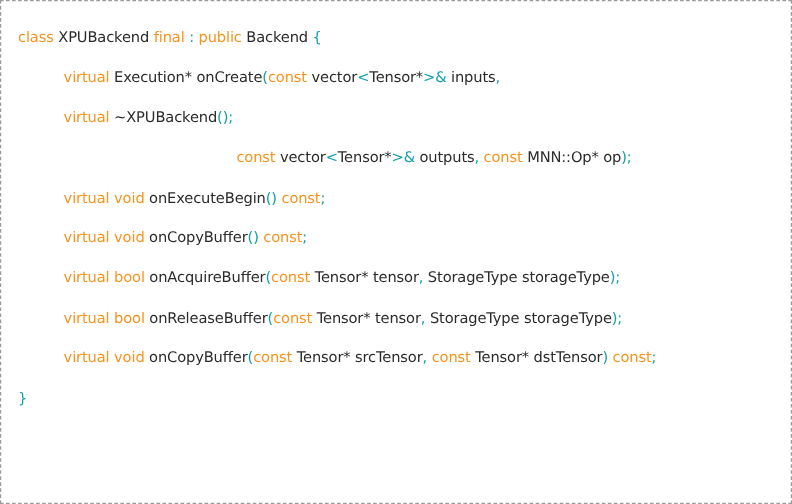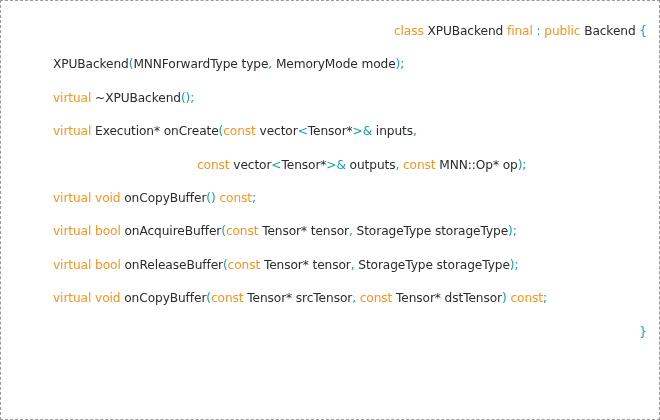--- a/index.html
+++ b/index.html
@@ -27,31 +27,31 @@
     line-height: 33.4px;
     white-space: pre;
     color: #2b2b2b;
     letter-spacing: -0.1px;
   }
   .tok-kw   { color: #f7941e; }
   .tok-punc { color: #14a0a8; }
   .tok-id   { color: #2b2b2b; }
   .indent-1 { padding-left: 38px; }
   .indent-2 { padding-left: 182px; }
-  .indent-0 { padding-left: 0px; text-align: right; }
+  .indent-0 { padding-left: 0px; }
 </style>
 </head>
 <body>
 
 <div id="code-block">
   <div id="code-lines">
       <div class="code-line indent-0"><span class="tok-kw">class</span><span class="tok-id"> </span><span class="tok-id">XPUBackend</span><span class="tok-id"> </span><span class="tok-kw">final</span><span class="tok-id"> </span><span class="tok-punc">:</span><span class="tok-id"> </span><span class="tok-kw">public</span><span class="tok-id"> </span><span class="tok-id">Backend</span><span class="tok-id"> </span><span class="tok-punc">{</span></div>
-      <div class="code-line indent-1"><span class="tok-id">XPUBackend</span><span class="tok-punc">(</span><span class="tok-id">MNNForwardType type</span><span class="tok-punc">,</span><span class="tok-id"> MemoryMode mode</span><span class="tok-punc">)</span><span class="tok-punc">;</span></div>
+      <div class="code-line indent-1"><span class="tok-kw">virtual</span><span class="tok-id"> Execution* onCreate</span><span class="tok-punc">(</span><span class="tok-kw">const</span><span class="tok-id"> vector</span><span class="tok-punc">&lt;</span><span class="tok-id">Tensor*</span><span class="tok-punc">&gt;&amp;</span><span class="tok-id"> inputs</span><span class="tok-punc">,</span></div>
       <div class="code-line indent-1"><span class="tok-kw">virtual</span><span class="tok-id"> ~XPUBackend</span><span class="tok-punc">()</span><span class="tok-punc">;</span></div>
-      <div class="code-line indent-1"><span class="tok-kw">virtual</span><span class="tok-id"> Execution* onCreate</span><span class="tok-punc">(</span><span class="tok-kw">const</span><span class="tok-id"> vector</span><span class="tok-punc">&lt;</span><span class="tok-id">Tensor*</span><span class="tok-punc">&gt;&amp;</span><span class="tok-id"> inputs</span><span class="tok-punc">,</span></div>
       <div class="code-line indent-2"><span class="tok-kw">const</span><span class="tok-id"> vector</span><span class="tok-punc">&lt;</span><span class="tok-id">Tensor*</span><span class="tok-punc">&gt;&amp;</span><span class="tok-id"> outputs</span><span class="tok-punc">,</span><span class="tok-id"> </span><span class="tok-kw">const</span><span class="tok-id"> MNN::Op* op</span><span class="tok-punc">)</span><span class="tok-punc">;</span></div>
+      <div class="code-line indent-1"><span class="tok-kw">virtual</span><span class="tok-id"> </span><span class="tok-kw">void</span><span class="tok-id"> onExecuteBegin</span><span class="tok-punc">()</span><span class="tok-id"> </span><span class="tok-kw">const</span><span class="tok-punc">;</span></div>
       <div class="code-line indent-1"><span class="tok-kw">virtual</span><span class="tok-id"> </span><span class="tok-kw">void</span><span class="tok-id"> onCopyBuffer</span><span class="tok-punc">()</span><span class="tok-id"> </span><span class="tok-kw">const</span><span class="tok-punc">;</span></div>
       <div class="code-line indent-1"><span class="tok-kw">virtual</span><span class="tok-id"> </span><span class="tok-kw">bool</span><span class="tok-id"> onAcquireBuffer</span><span class="tok-punc">(</span><span class="tok-kw">const</span><span class="tok-id"> Tensor* tensor</span><span class="tok-punc">,</span><span class="tok-id"> StorageType storageType</span><span class="tok-punc">)</span><span class="tok-punc">;</span></div>
       <div class="code-line indent-1"><span class="tok-kw">virtual</span><span class="tok-id"> </span><span class="tok-kw">bool</span><span class="tok-id"> onReleaseBuffer</span><span class="tok-punc">(</span><span class="tok-kw">const</span><span class="tok-id"> Tensor* tensor</span><span class="tok-punc">,</span><span class="tok-id"> StorageType storageType</span><span class="tok-punc">)</span><span class="tok-punc">;</span></div>
       <div class="code-line indent-1"><span class="tok-kw">virtual</span><span class="tok-id"> </span><span class="tok-kw">void</span><span class="tok-id"> onCopyBuffer</span><span class="tok-punc">(</span><span class="tok-kw">const</span><span class="tok-id"> Tensor* srcTensor</span><span class="tok-punc">,</span><span class="tok-id"> </span><span class="tok-kw">const</span><span class="tok-id"> Tensor* dstTensor</span><span class="tok-punc">)</span><span class="tok-id"> </span><span class="tok-kw">const</span><span class="tok-punc">;</span></div>
       <div class="code-line indent-0"><span class="tok-punc">}</span></div>
     </div>
 </div>
 
 </body></html>

